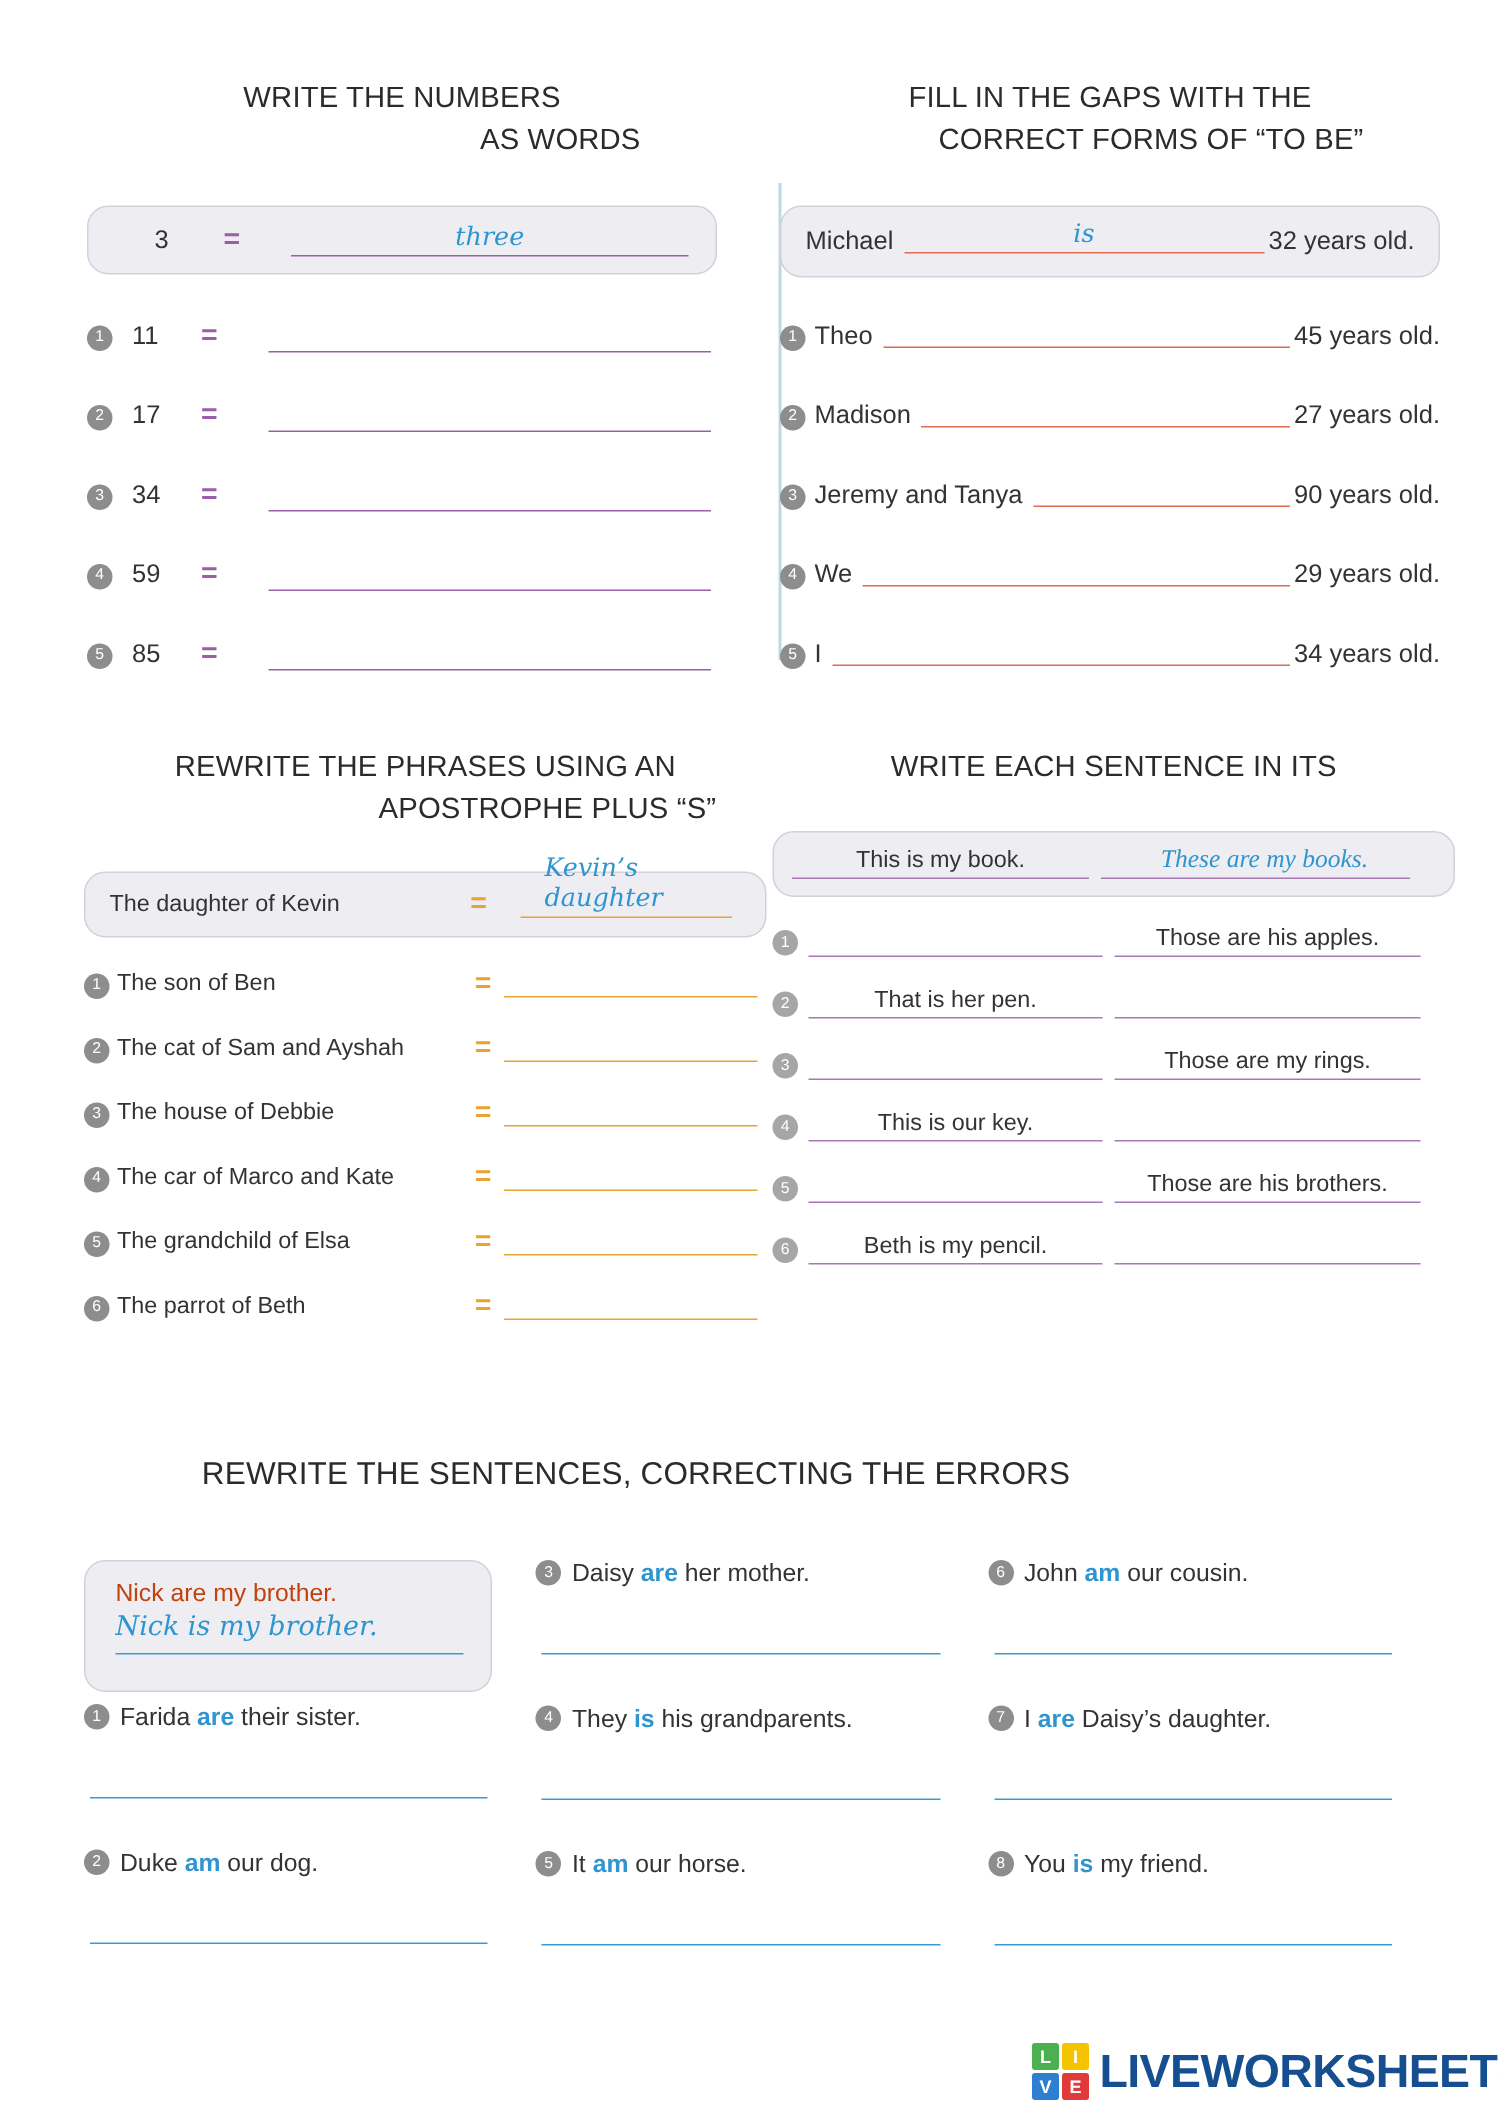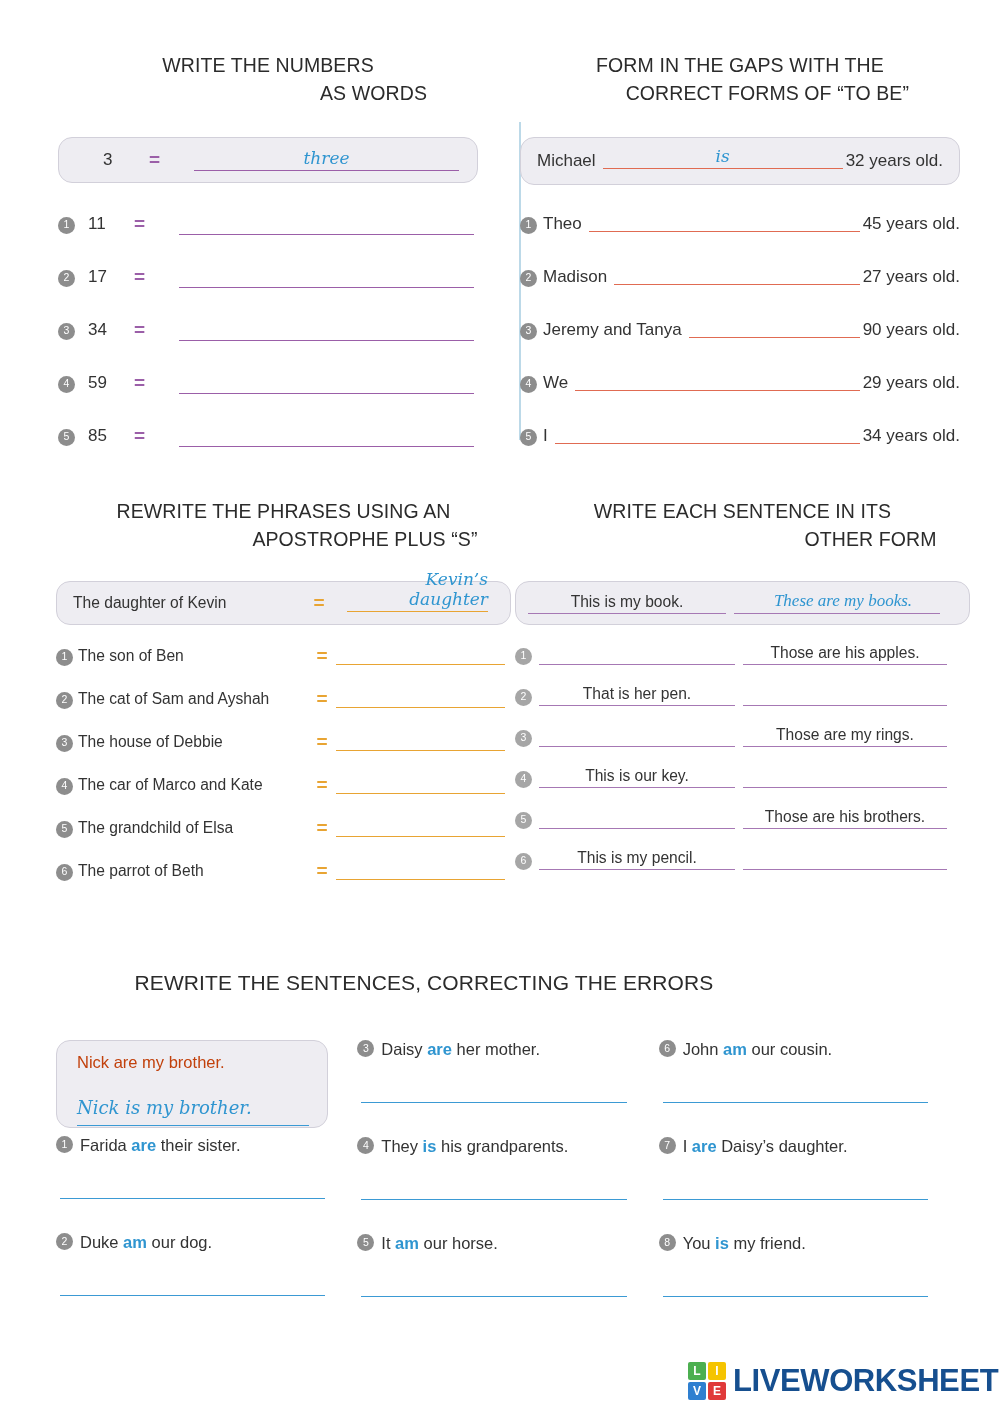--- a/index.html
+++ b/index.html
@@ -118,21 +118,21 @@
   #sec3 .ex-box {
     margin-top: 28px; height: 44px;
     display: flex; align-items: center; padding: 0 16px; gap: 13px;
   }
   .ap-row { display: flex; align-items: center; height: 43px; }
   .ap-badge-cell { width: 22px; }
   .ap-phrase { font-size: 15.6px; color: #333; white-space: nowrap; }
   .ap-eq-cell { width: 28px; text-align: center; }
   .ap-line { flex: 1; position: relative; height: 24px; }
   .ap-line .rule { position: absolute; left: 0; right: 6px; bottom: 3px; }
-  .ap-line .answer { position: absolute; left: 0; right: 6px; bottom: 6px; text-align: right; }
+  .ap-line .answer { position: absolute; left: 16px; right: 6px; bottom: 6px; text-align: left; }
   #sec3 .ex-box .ap-phrase { width: 218px; }
   #sec3 .ex-box .ap-eq-cell { width: 30px; }
   #sec3 .rows { margin-top: 9px; }
   #sec3 .ap-row .ap-phrase { width: 230px; }
 
   
   #sec4 { left: 515px; top: 498px; width: 455px; }
   #sec4 .title-block { width: 400px; margin: 0 auto; }
   #sec4 .ex-box {
     margin-top: 28px; height: 44px;
@@ -164,21 +164,21 @@
   .err-sent { display: flex; align-items: flex-start; gap: 7px; font-size: 16.5px; color: #333; }
   .err-sent .b { color: #2f95d0; font-weight: 700; }
   .err-item .rule { position: absolute; left: 4px; right: 28px; top: 62px; }
 
   #err-example {
     width: 272px; height: 88px;
     padding: 12px 14px 0 20px;
     position: relative;
   }
   #err-example .line1 { font-size: 16.5px; color: #c2410c; }
-  #err-example .line2 { margin-top: 25px; position: relative; height: 30px; }
+  #err-example .line2 { margin-top: 2px; position: relative; height: 30px; }
   #err-example .line2 .answer { font-size: 18px; }
   #err-example .line2 .rule { position: absolute; left: 0; right: 4px; bottom: 1px; }
 
   
   #logo { left: 688px; top: 1362px; display: flex; align-items: center; gap: 7px; }
   .logo-grid {
     width: 38px; height: 38px;
     display: grid;
     grid-template-columns: 1fr 1fr;
     grid-template-rows: 1fr 1fr;
@@ -267,21 +267,21 @@
       </div>
     </div>
 
   </div>
 </div>
 
 <div class="abs" id="sec2-divider"></div>
 
 <div class="abs" id="sec2">
   <div class="title-block">
-    <div class="section-title title-center">FORM IN THE GAPS WITH THE</div>
+    <div class="section-title title-center">FILL IN THE GAPS WITH THE</div>
     <div class="section-title">CORRECT FORMS OF  “TO BE”</div>
   </div>
 
   <div class="ex-box">
     <div class="tb-name">Michael</div>
     <div class="tb-gap">
       <div class="answer">is</div>
       <div class="rule red"></div>
     </div>
     <div class="tb-age">32 years old.</div>
@@ -418,21 +418,20 @@
         <div class="rule orange"></div>
       </div>
     </div>
 
   </div>
 </div>
 
 <div class="abs" id="sec4">
   <div class="title-block">
     <div class="section-title title-center">WRITE EACH SENTENCE IN ITS</div>
-    <div class="section-title">OTHER FORM</div>
   </div>
 
   <div class="ex-box">
     <div class="of-cell left">
       <div class="txt">This is my book.</div>
       <div class="rule violet"></div>
     </div>
     <div class="of-cell right">
       <div class="answer">These are my books.</div>
       <div class="rule violet"></div>
@@ -497,21 +496,21 @@
       </div>
       <div class="of-cell right">
         <div class="txt">Those are his brothers.</div>
         <div class="rule violet"></div>
       </div>
     </div>
 
     <div class="of-row">
       <div class="of-badge-cell"><span class="badge light">6</span></div>
       <div class="of-cell left">
-        <div class="txt">This is my pencil.</div>
+        <div class="txt">Beth is my pencil.</div>
         <div class="rule violet"></div>
       </div>
       <div class="of-cell right">
         <div class="txt"></div>
         <div class="rule violet"></div>
       </div>
     </div>
 
   </div>
 </div>

